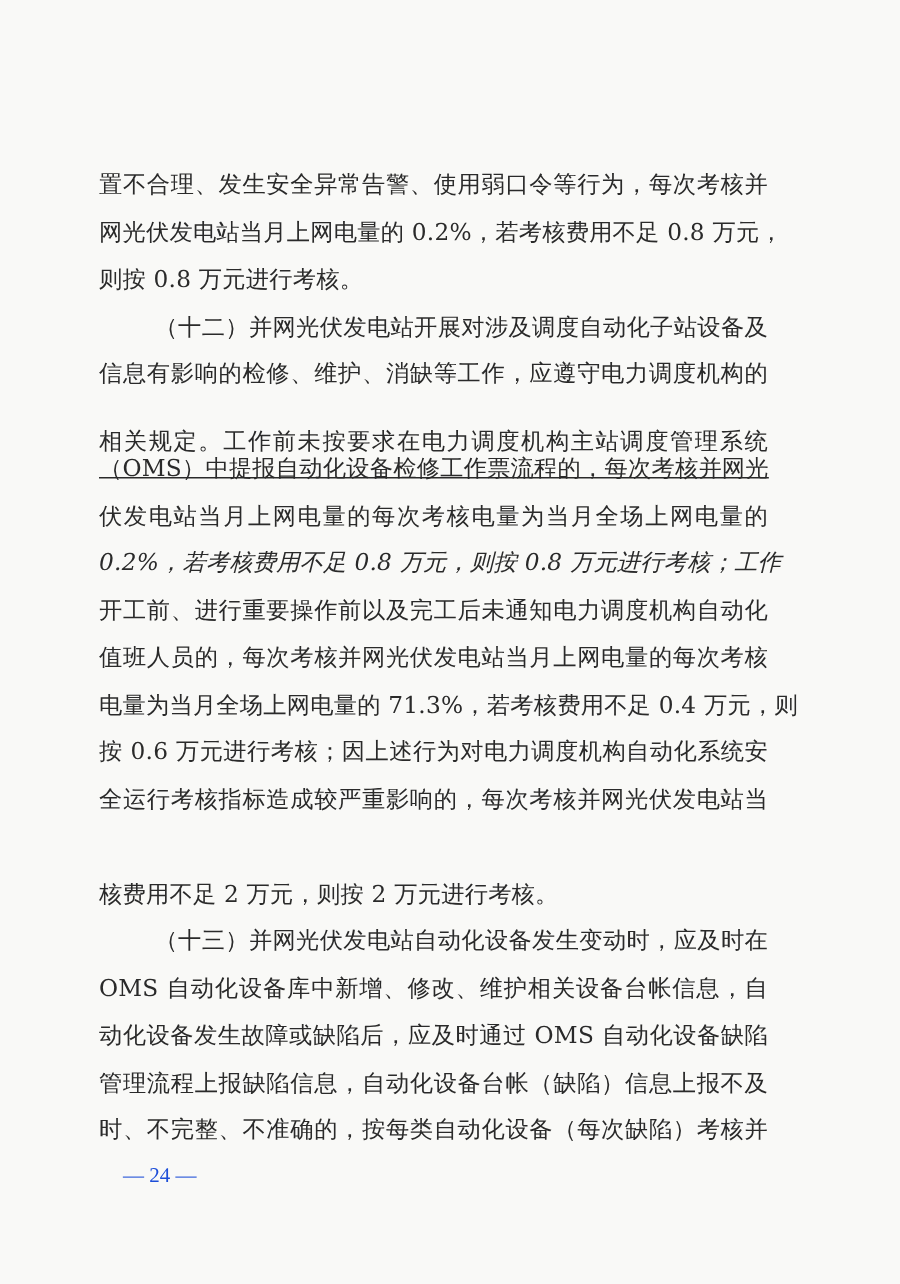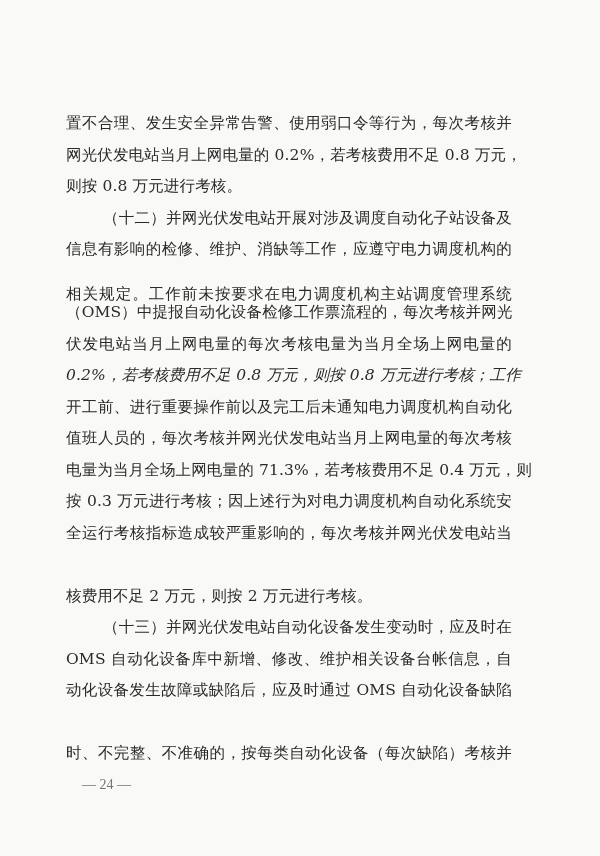--- a/index.html
+++ b/index.html
@@ -20,46 +20,47 @@
     height: 20px;
     white-space: nowrap;
     letter-spacing: 0.15px;
     text-align: justify;
     text-align-last: justify;
   }
   .line.last { text-align-last: left; }
   .line.indent { left: 103px; width: 409px; }
   .page-num {
     position: absolute; left: 82px; top: 777px;
-    font-size: 14px; color: #737373;
+    font-size: 14px; color: #1d4ed8;
     font-family: "Liberation Serif", serif;
   }
 </style>
 </head>
 <body>
 
 <div class="page">
   <div class="line" style="top: 113px;">置不合理、发生安全异常告警、使用弱口令等行为，每次考核并</div>
   <div class="line" style="top: 145px;">网光伏发电站当月上网电量的 0.2%，若考核费用不足 0.8 万元，</div>
   <div class="line last" style="top: 176px;">则按 0.8 万元进行考核。</div>
   <div class="line indent" style="top: 208px;">（十二）并网光伏发电站开展对涉及调度自动化子站设备及</div>
   <div class="line" style="top: 239px;">信息有影响的检修、维护、消缺等工作，应遵守电力调度机构的</div>
   <div class="line" style="top: 271px; margin-top: 13px;">相关规定。工作前未按要求在电力调度机构主站调度管理系统</div>
-  <div class="line" style="top: 302px;">（OMS）中提报自动化设备检修工作票流程的，每次考核并网光</div>
+  <div class="line" style="top: 302px; text-decoration: underline;">（OMS）中提报自动化设备检修工作票流程的，每次考核并网光</div>
   <div class="line" style="top: 334px;">伏发电站当月上网电量的每次考核电量为当月全场上网电量的</div>
   <div class="line" style="top: 365px; font-style: italic;">0.2%，若考核费用不足 0.8 万元，则按 0.8 万元进行考核；工作</div>
   <div class="line" style="top: 397px;">开工前、进行重要操作前以及完工后未通知电力调度机构自动化</div>
   <div class="line" style="top: 428px;">值班人员的，每次考核并网光伏发电站当月上网电量的每次考核</div>
   <div class="line" style="top: 460px;">电量为当月全场上网电量的 71.3%，若考核费用不足 0.4 万元，则</div>
-  <div class="line" style="top: 491px;">按 0.3 万元进行考核；因上述行为对电力调度机构自动化系统安</div>
+  <div class="line" style="top: 491px;">按 0.6 万元进行考核；因上述行为对电力调度机构自动化系统安</div>
   <div class="line" style="top: 523px;">全运行考核指标造成较严重影响的，每次考核并网光伏发电站当</div>
   <div class="line last" style="top: 586px;">核费用不足 2 万元，则按 2 万元进行考核。</div>
   <div class="line indent" style="top: 617px;">（十三）并网光伏发电站自动化设备发生变动时，应及时在</div>
   <div class="line" style="top: 649px;">OMS 自动化设备库中新增、修改、维护相关设备台帐信息，自</div>
   <div class="line" style="top: 680px;">动化设备发生故障或缺陷后，应及时通过 OMS 自动化设备缺陷</div>
+  <div class="line" style="top: 712px;">管理流程上报缺陷信息，自动化设备台帐（缺陷）信息上报不及</div>
   <div class="line" style="top: 743px;">时、不完整、不准确的，按每类自动化设备（每次缺陷）考核并</div>
   <div class="page-num">— 24 —</div>
 </div>
 
 <style>
   
   .line:nth-of-type(1){}
 </style>
 
 </body></html>

